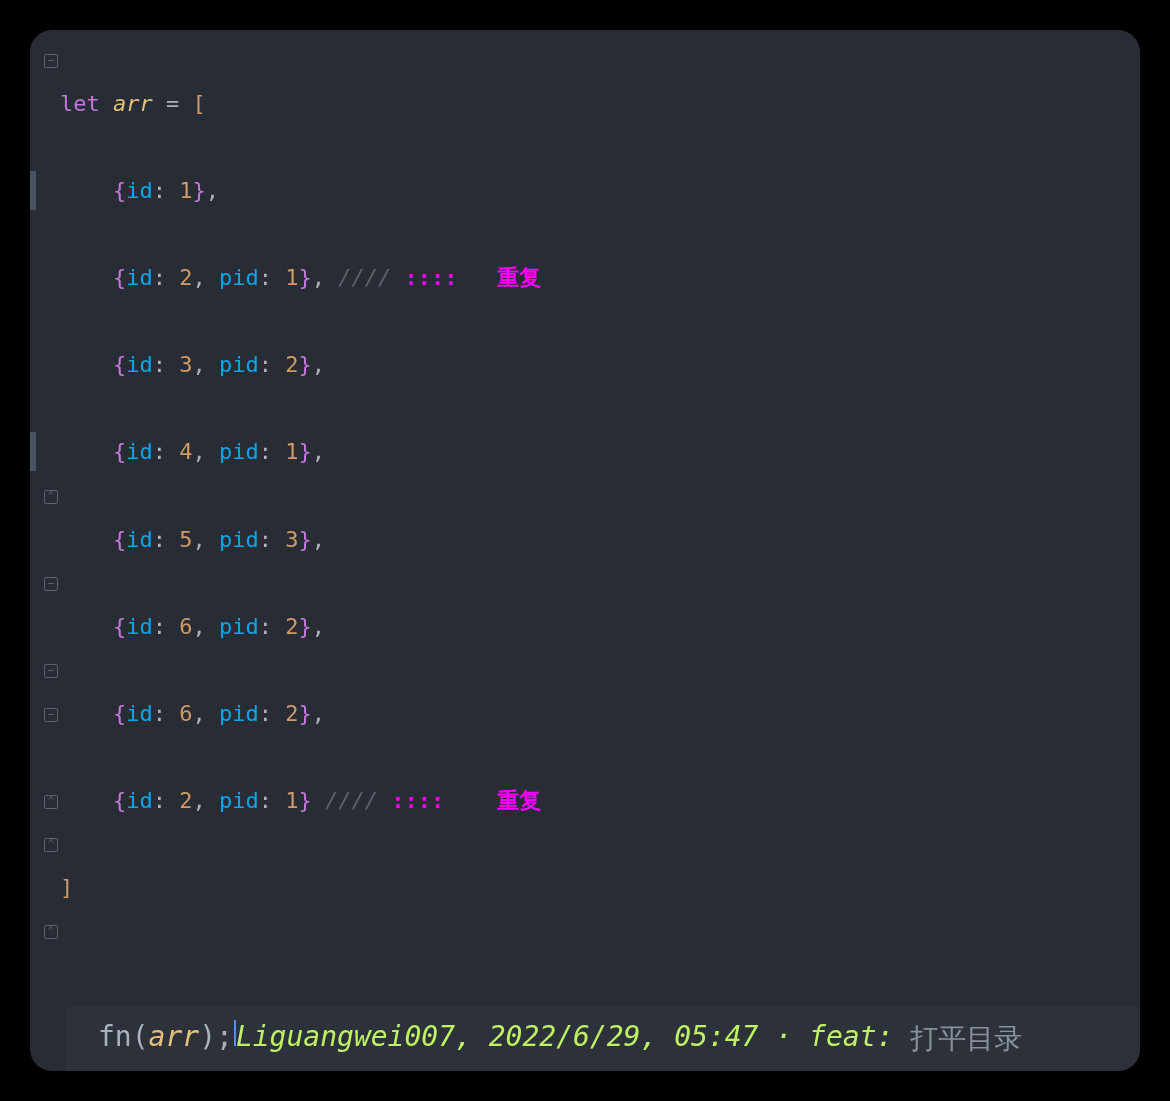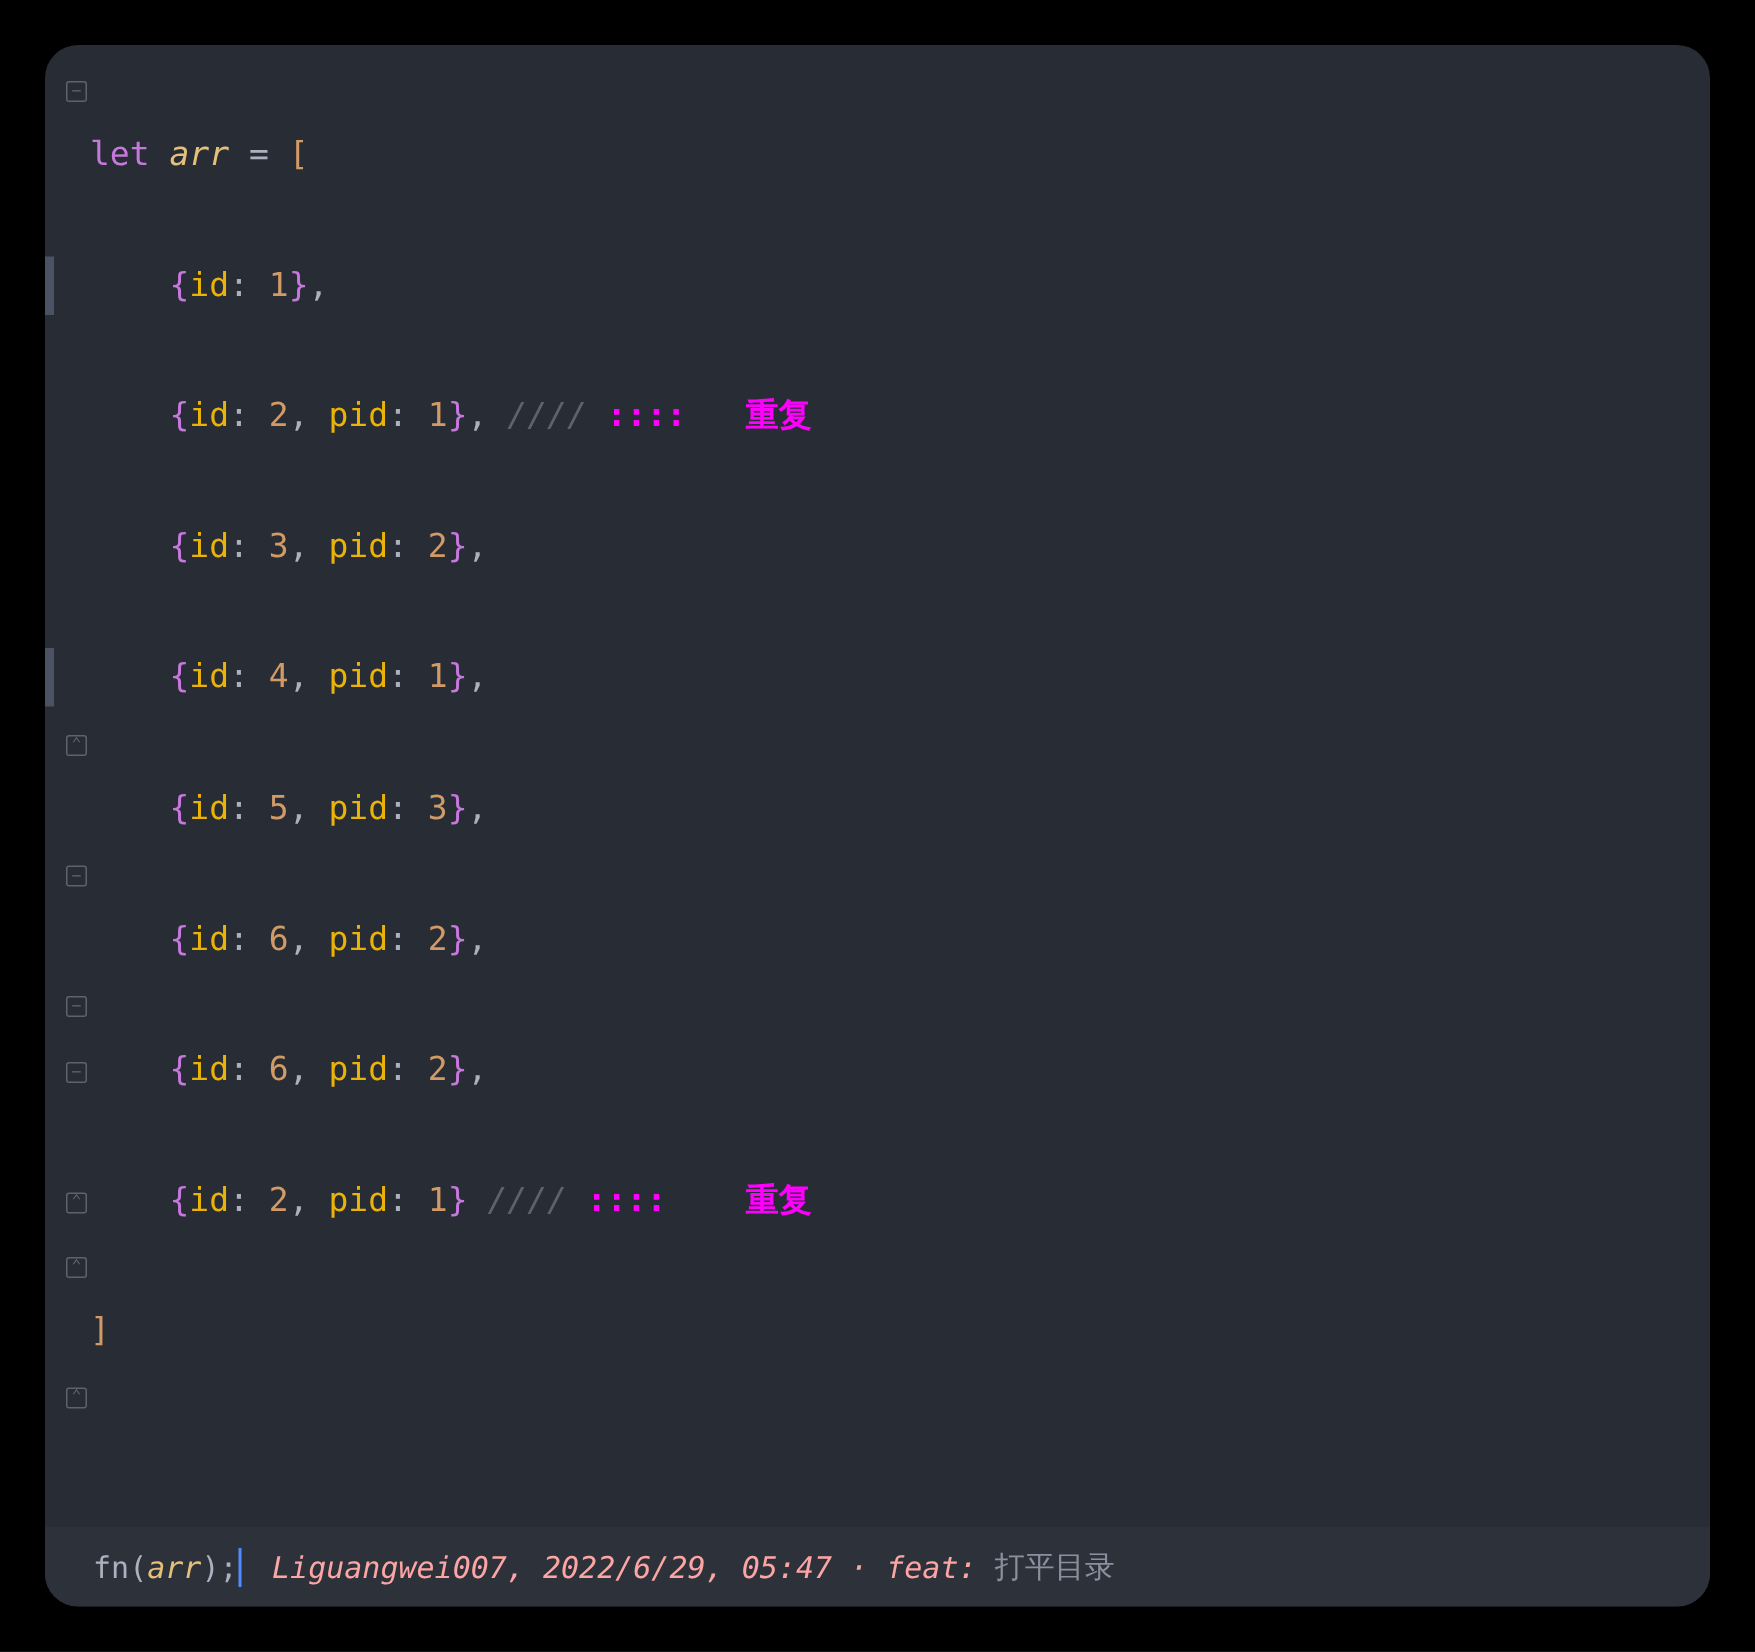--- a/index.html
+++ b/index.html
@@ -64,49 +64,50 @@
     color: #abb2bf;
     padding-right: 20px;
   }
   .line {
     height: 43.6px;
     white-space: pre;
   }
   .footer {
     background: #2c313a;
     padding: 13px 32px;
-    font-size: 20px;
+    font-size: 28px;
     display: flex;
-    align-items: center;
+    align-items: flex-start;
     color: #5c6370;
     font-style: italic;
     white-space: pre;
     position: relative;
+    margin-left: 36px;
   }
   .footer .cursor {
     display: inline-block;
     width: 2px;
     height: 26px;
     background: #528bff;
     vertical-align: middle;
     margin-left: 1px;
   }
   
   .kw { color: #c678dd; font-style: normal; }                    
   .var-def { color: #e5c07b; font-style: italic; }   
-  .prop { color: #eab308; }
+  .prop { color: #0ea5e9; }
   .num { color: #d19a66; }
   .punc { color: #abb2bf; }
   .bracket-yellow { color: #d19a66; }
   .bracket-pink { color: #c678dd; }
   .comment { color: #5c6370; font-style: italic; }
   .todo { color: #ff00ff; font-weight: bold; font-style: normal; }
   .call-fn { color: #61afef; font-style: normal; }
   .arr-call { color: #e5c07b; font-style: italic; }
-  .blame-author { color: #fca5a5; font-style: italic; padding-left: 20px; }
+  .blame-author { color: #bef264; font-style: italic; }
   .white { color: #abb2bf; font-style: normal; }
 </style>
 </head>
 <body>
 
 <div class="editor">
   <div class="code-area">
     <div class="gutter">
       <div class="fold-marker minus" style="top:16px"></div>
       <div class="change-marker" style="top:133px"></div>

